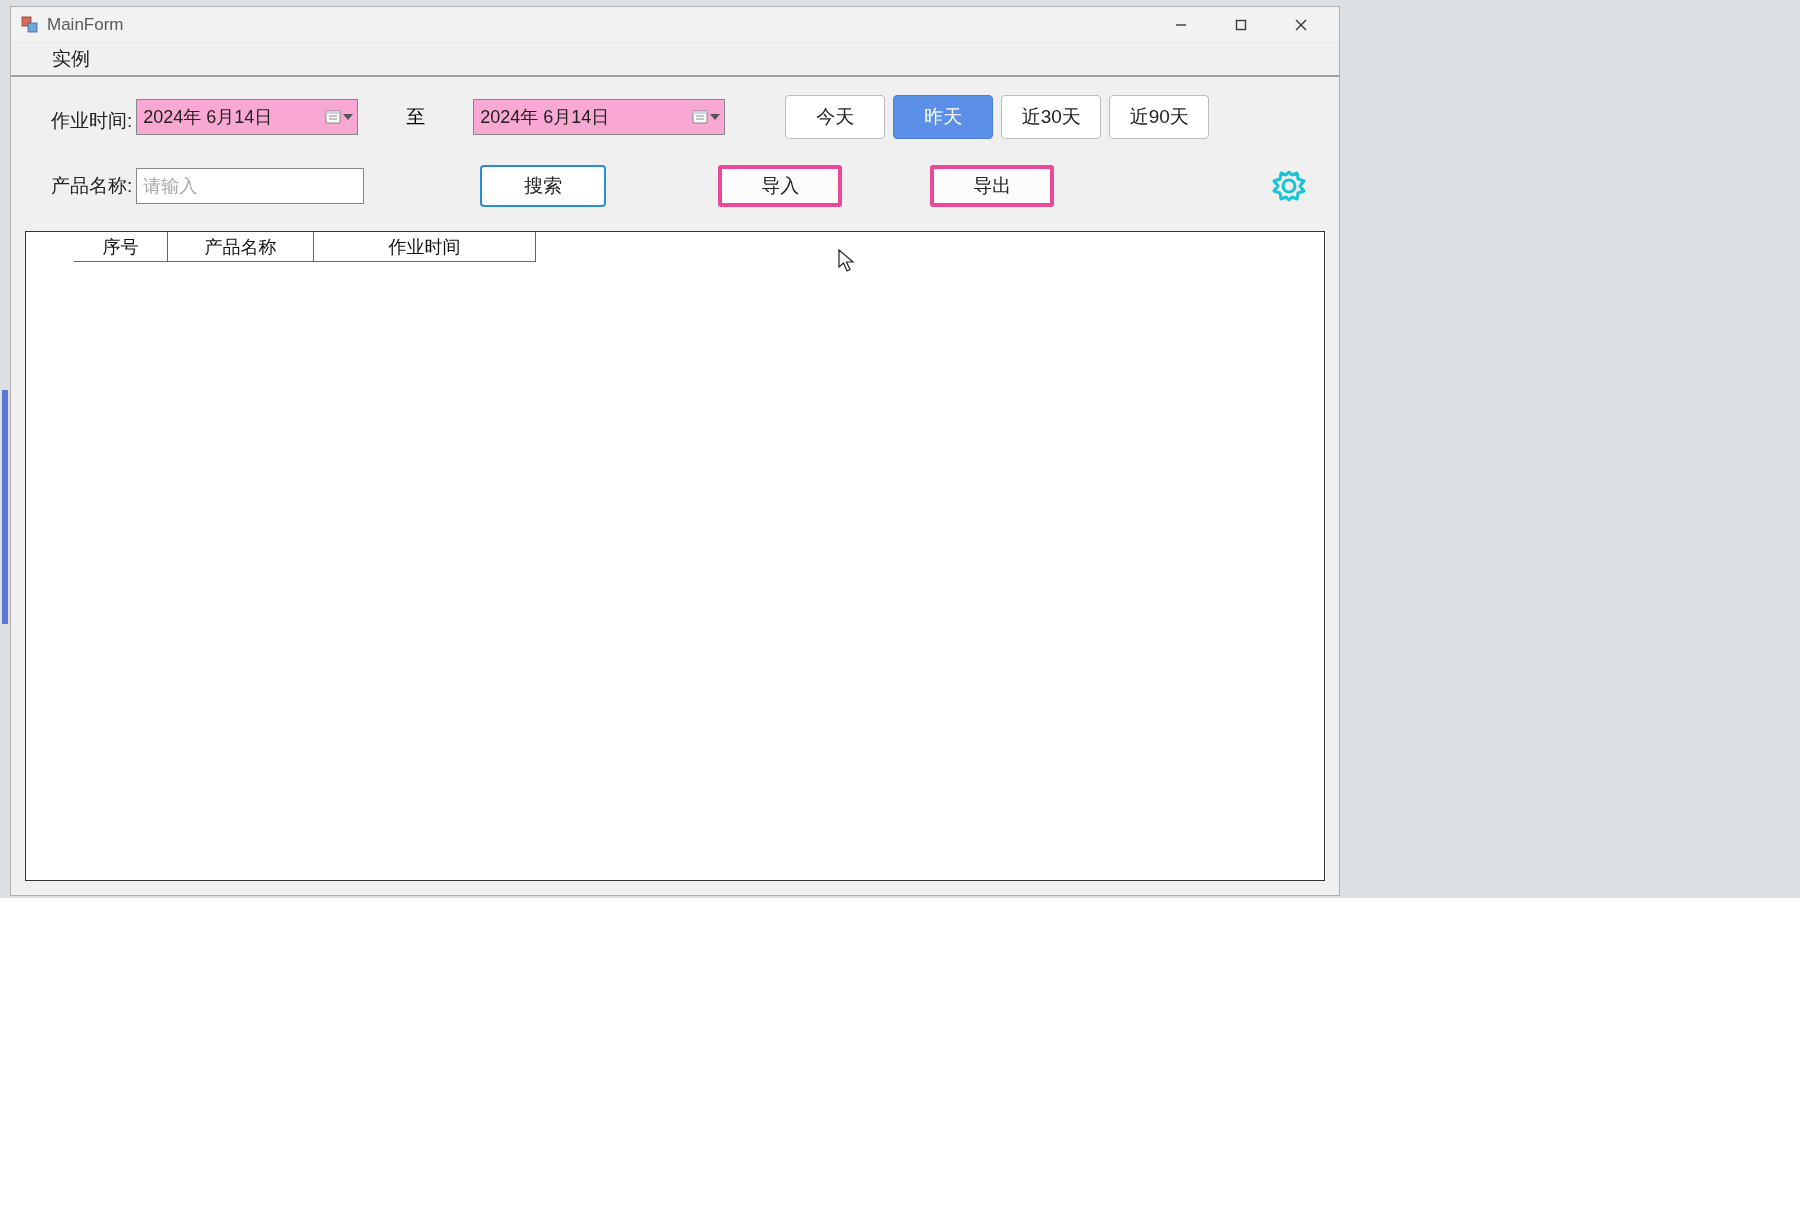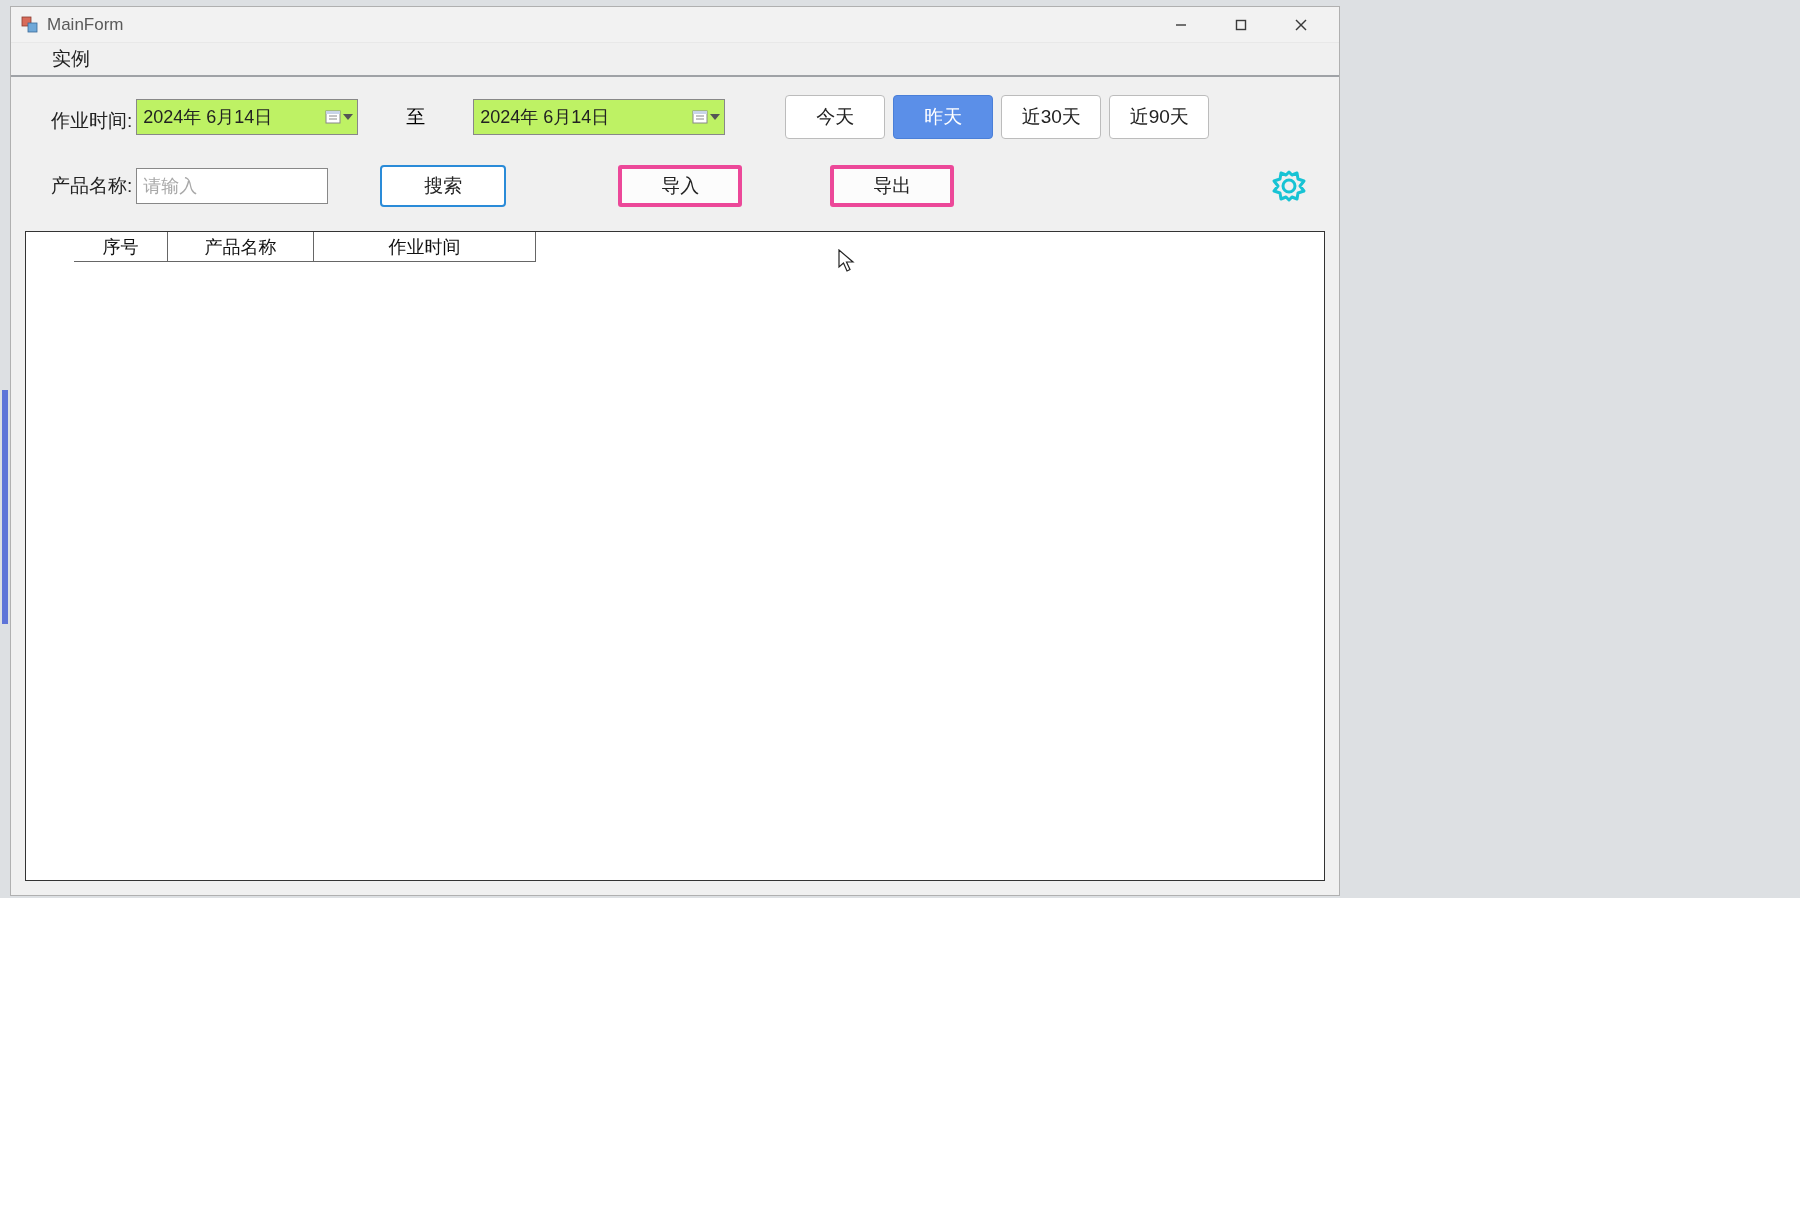--- a/index.html
+++ b/index.html
@@ -94,21 +94,21 @@
       white-space: nowrap;
     }
     .label-product {
       margin-right: 4px;
     }
     .datepicker {
       display: flex;
       align-items: center;
       height: 36px;
       border: 1px solid #888;
-      background: #bef264;
+      background: #f9a8d4;
       font-size: 18px;
       padding: 0 4px 0 6px;
       position: relative;
     }
     .dp-start {
       width: 222px;
       margin-left: 4px;
     }
     .dp-end {
       width: 252px;
@@ -151,21 +151,21 @@
       align-items: center;
       justify-content: center;
     }
     .q-btn.active {
       background: #5b8fe8;
       color: #fff;
       border: 1px solid #4a7fd8;
     }
     .product-input {
       height: 36px;
-      width: 192px;
+      width: 228px;
       border: 1px solid #888;
       background: #fff;
       padding: 0 6px;
       font-size: 18px;
       color: #333;
     }
     .product-input::placeholder {
       color: #a8a8a8;
     }
     .row2 {
@@ -180,21 +180,21 @@
       width: 126px;
       height: 42px;
       background: #fff;
       border: 2px solid #2a8bd8;
       border-radius: 4px;
       font-size: 19px;
       color: #222;
       display: flex;
       align-items: center;
       justify-content: center;
-      margin-left: 52px;
+      margin-left: 116px;
     }
     .plain-btn {
       width: 124px;
       height: 42px;
       background: #fcfcfc;
       border: 4px solid #ec4899;
       border-radius: 3px;
       font-size: 19px;
       color: #222;
       display: flex;

